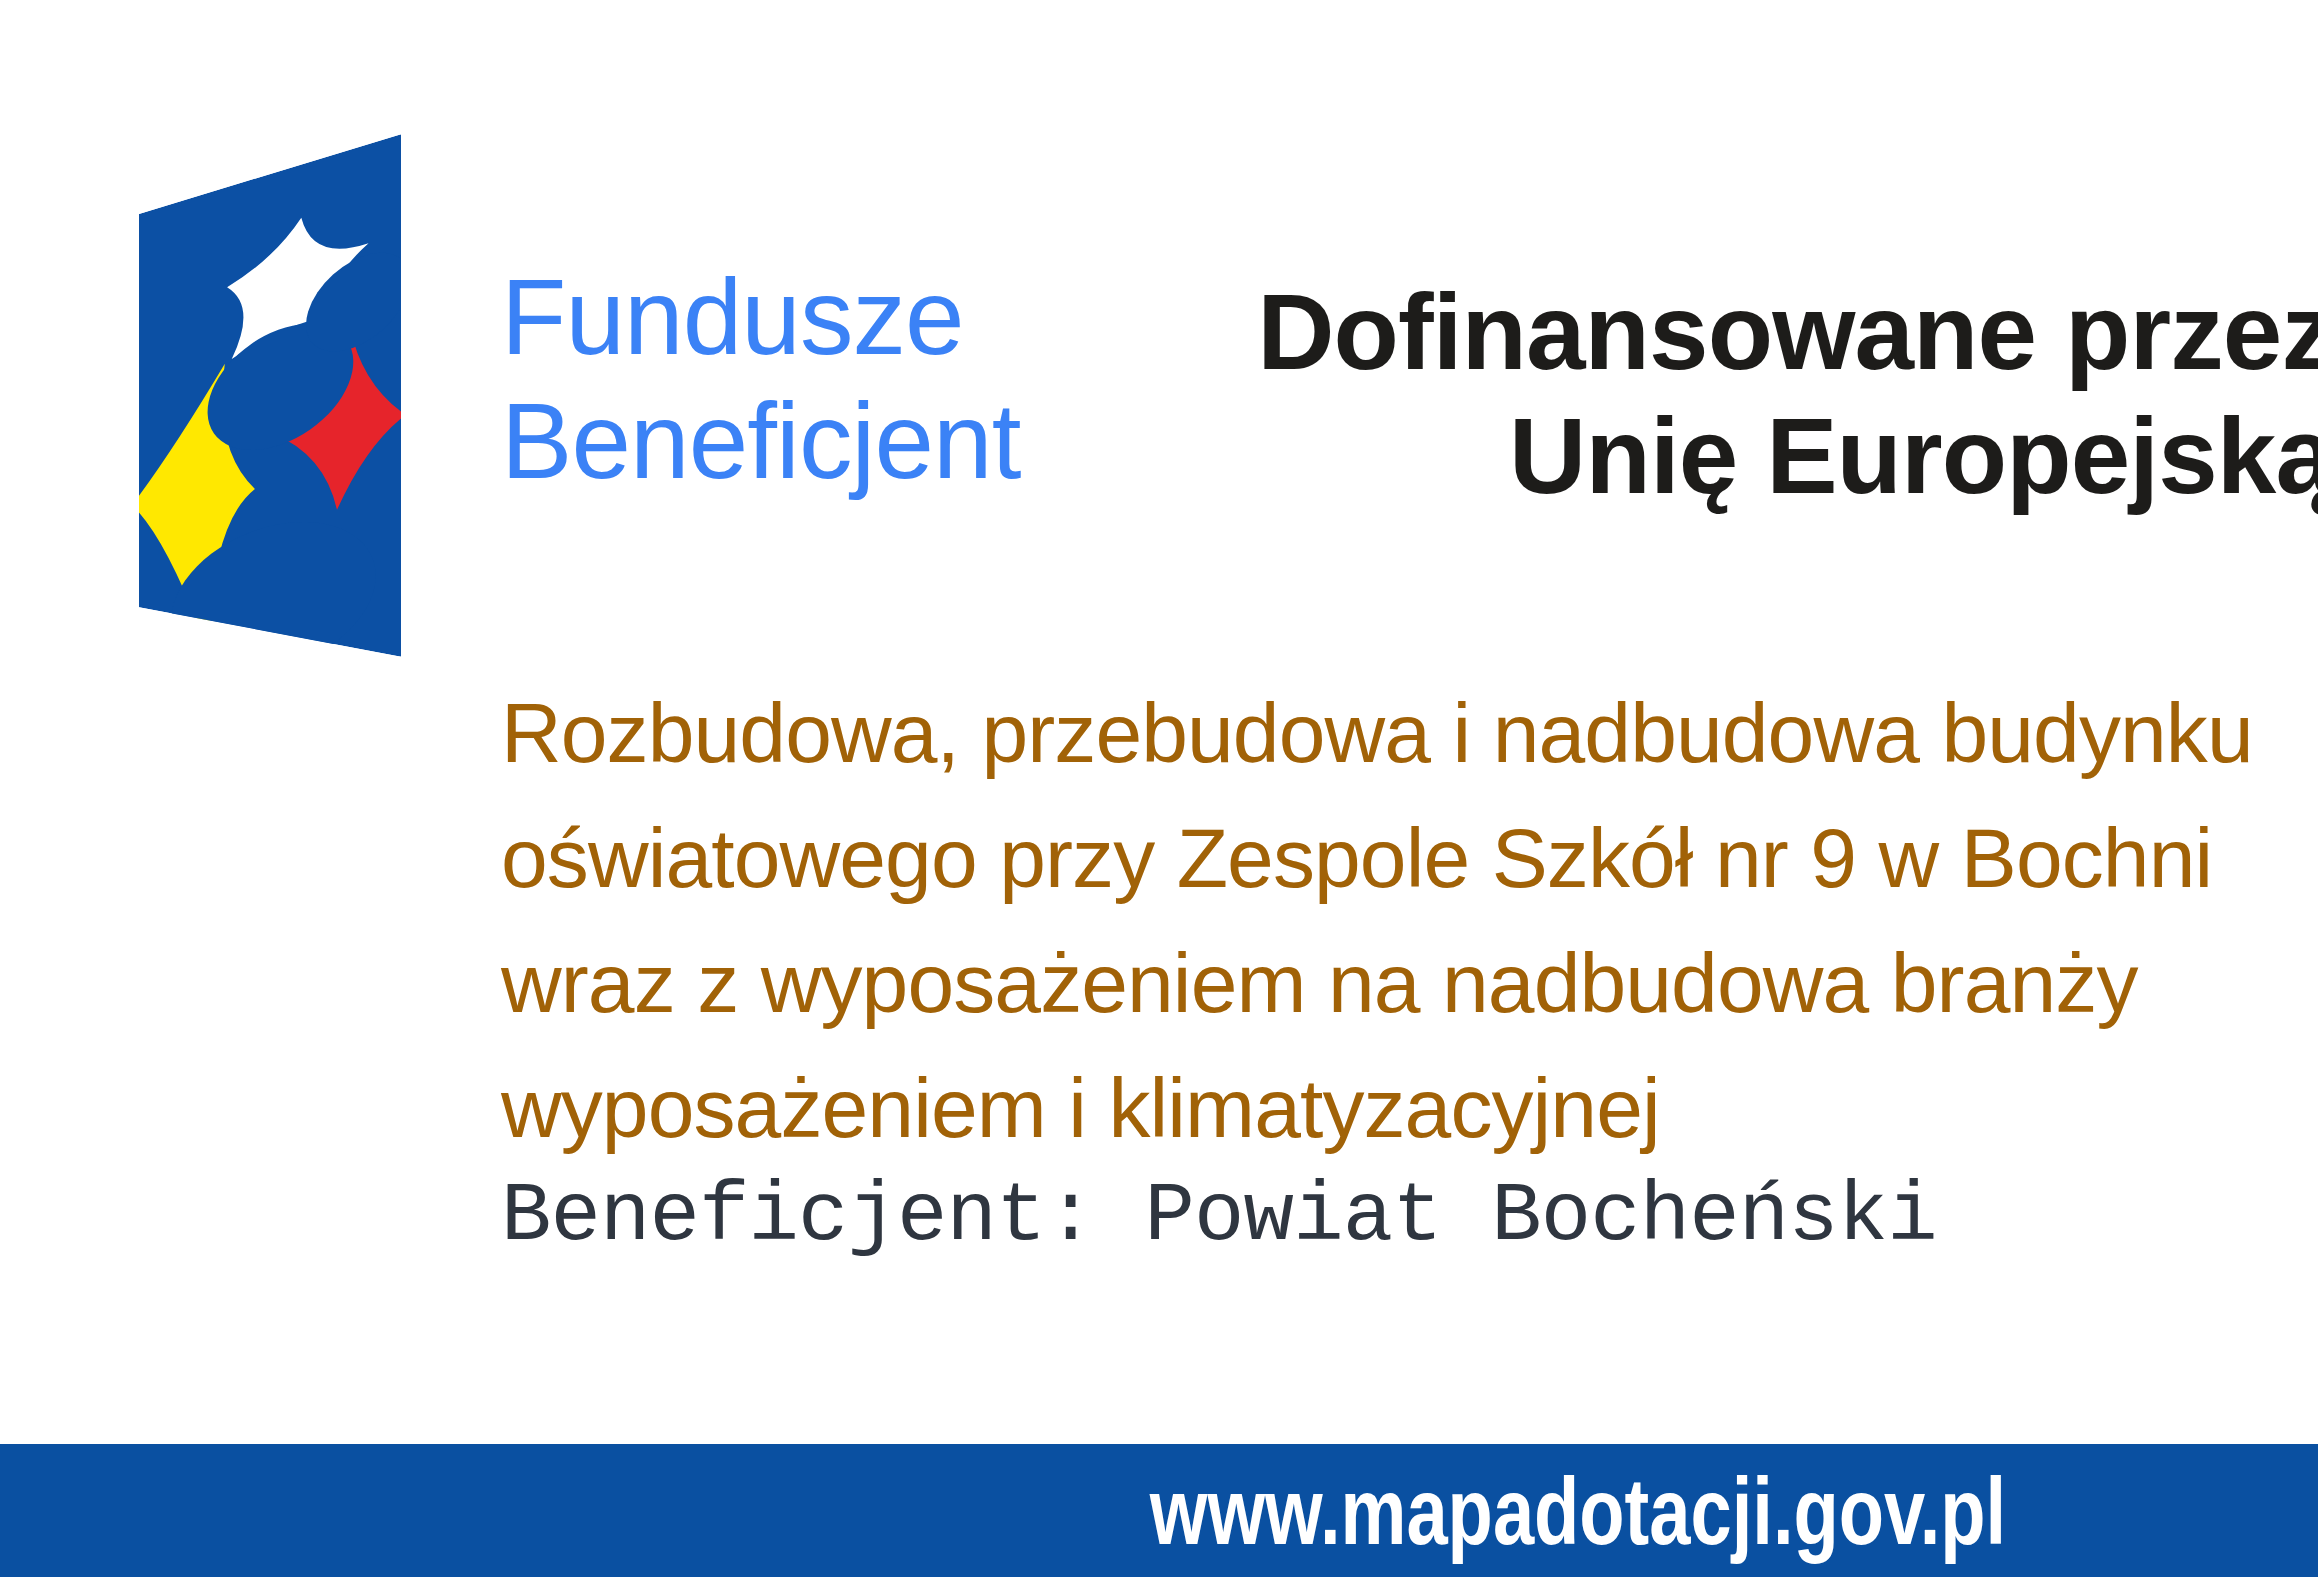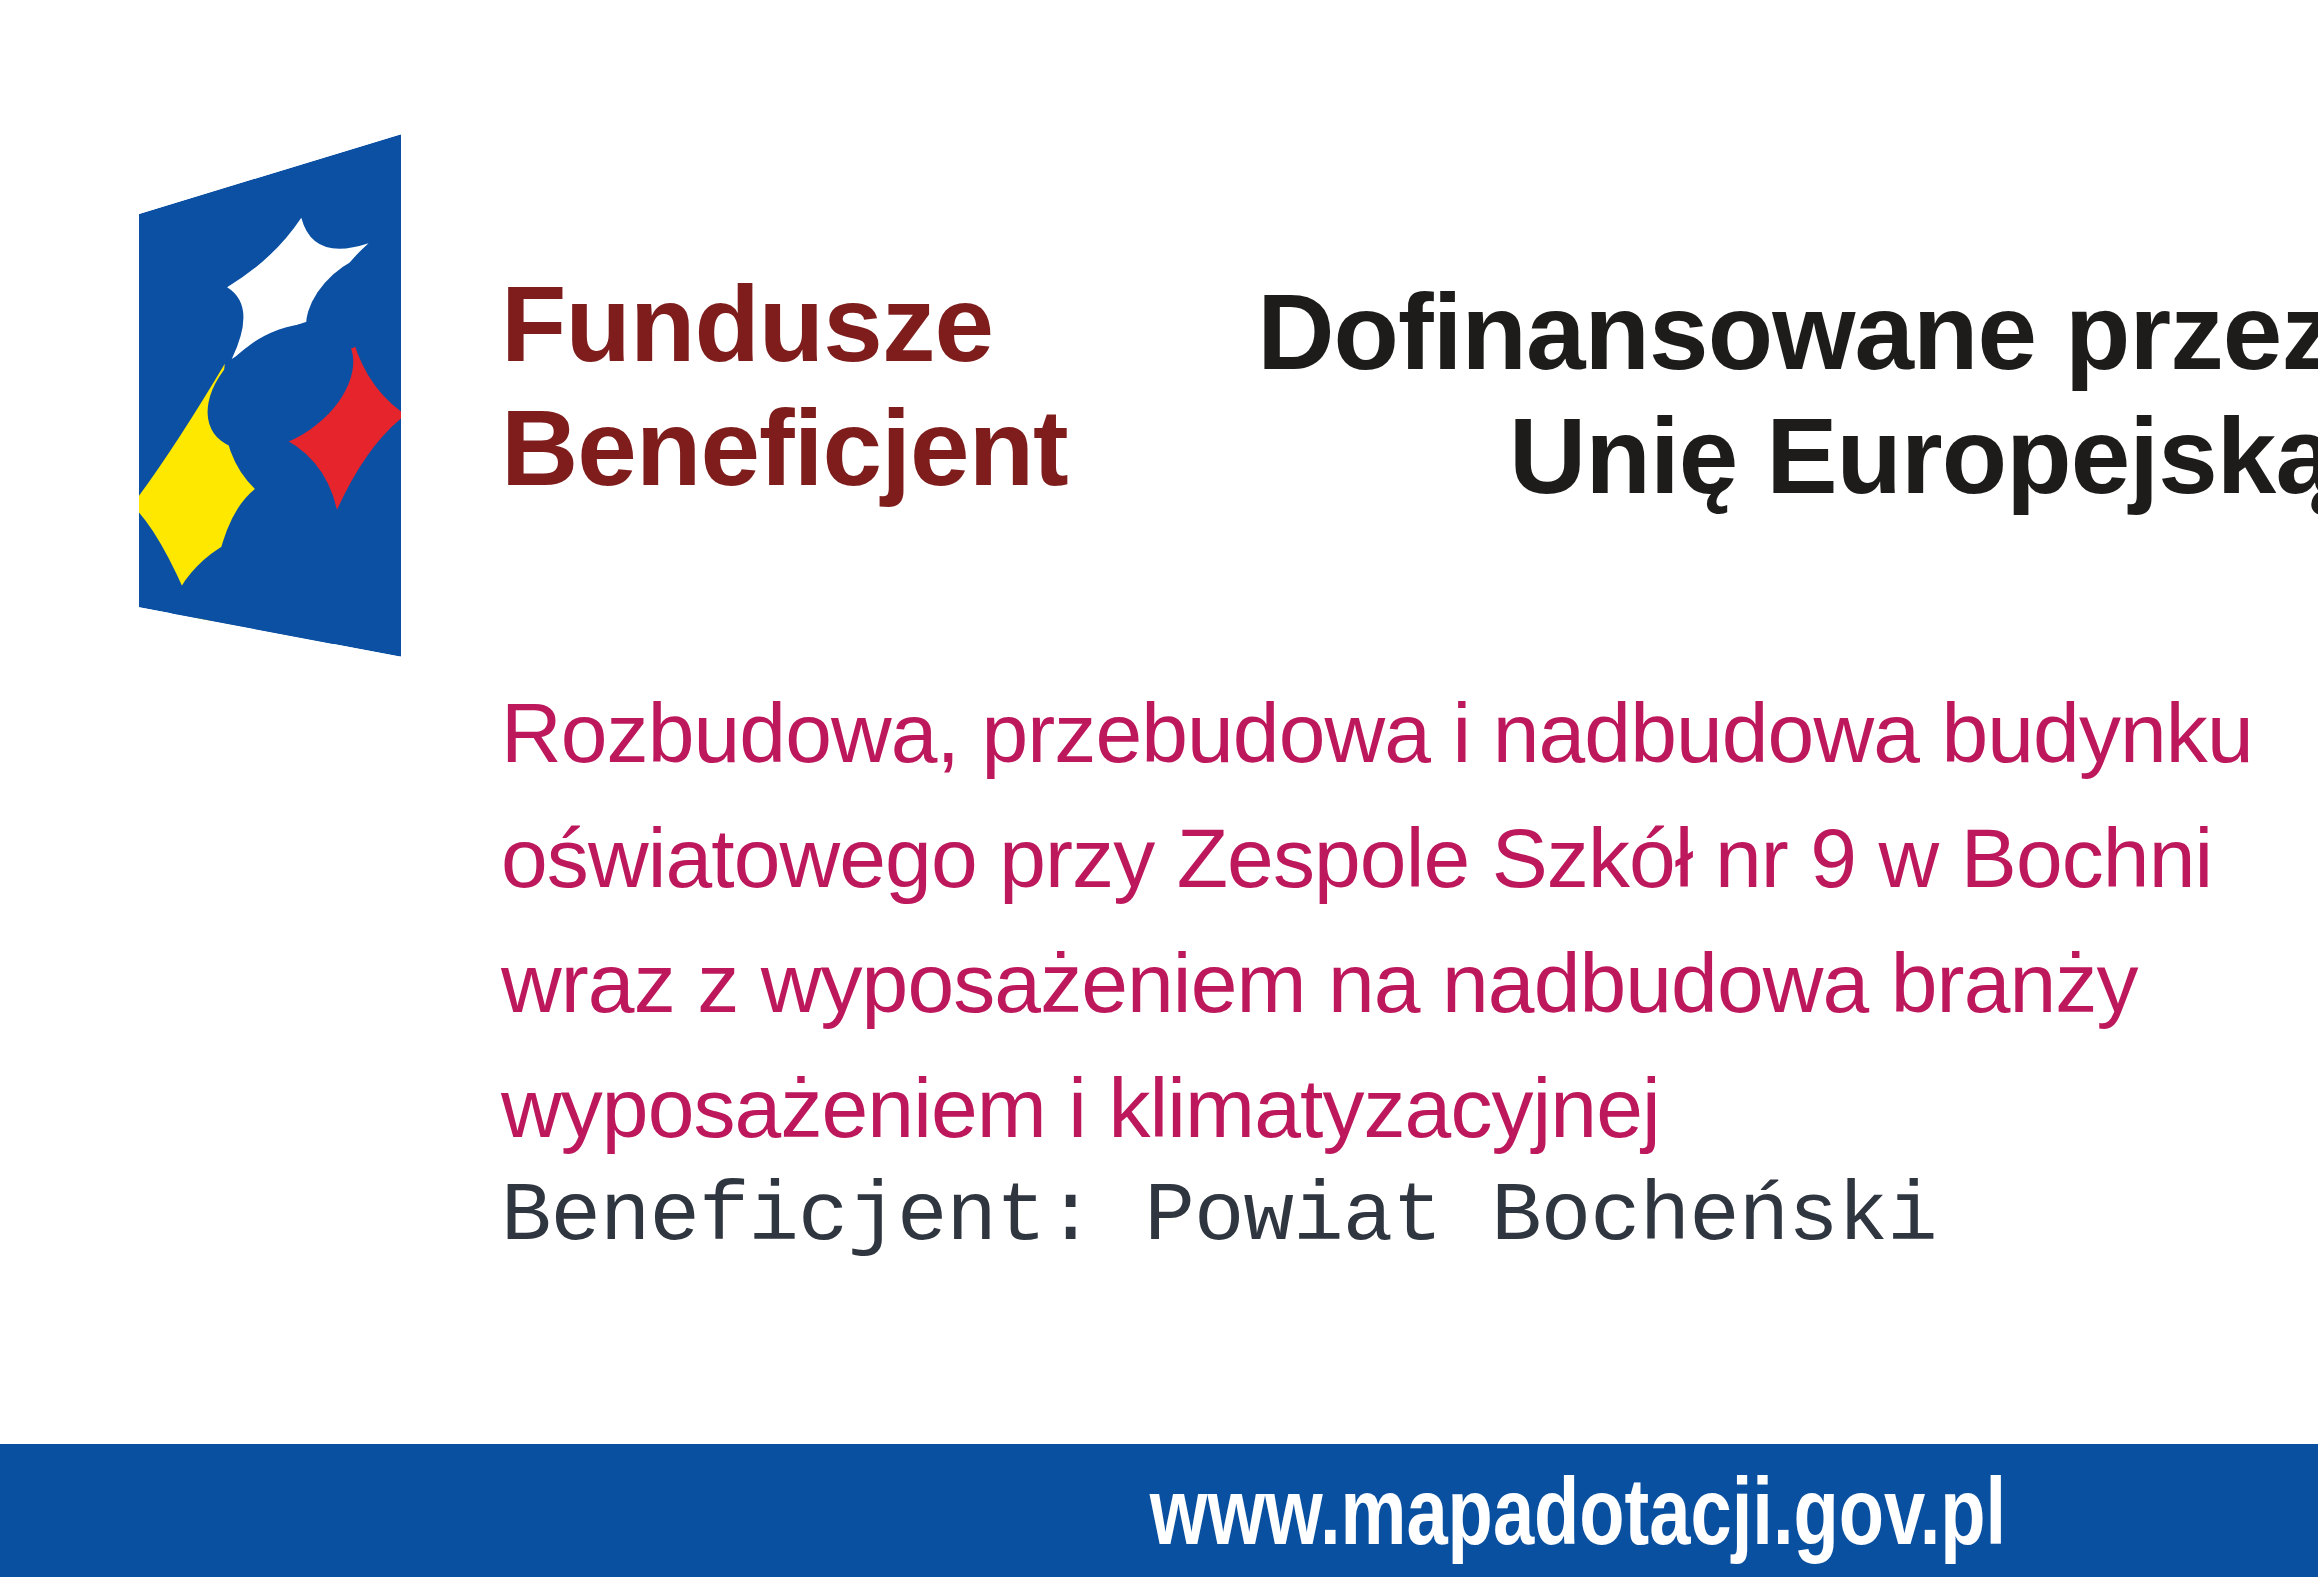--- a/index.html
+++ b/index.html
@@ -1,27 +1,27 @@
 <!DOCTYPE html>
 <html style="font-size:7.4px"><head>
 <meta charset="utf-8">
 <style>
   html,body{margin:0;padding:0;background:#ffffff;}
   .board{position:relative;width:3155px;height:1578px;background:#ffffff;overflow:hidden;
          font-family:"Liberation Sans", sans-serif;}
   .abs{position:absolute;}
 
   
-  .fe-wordmark{left:501px;top:262px;font-size:107px;font-weight:bold;line-height:124px;
-               color:#7f1d1d;letter-spacing:-0.9px;white-space:nowrap;}
+  .fe-wordmark{left:501px;top:255px;font-size:107px;font-weight:normal;line-height:124px;
+               color:#3b82f6;letter-spacing:-0.9px;white-space:nowrap;}
   .funding-note{left:1206px;top:270px;width:1128px;text-align:right;font-size:107px;
                 font-weight:bold;line-height:124px;color:#1D1C1A;letter-spacing:-0.9px;white-space:nowrap;}
 
   
-  .project-desc{left:501px;top:671px;font-size:84px;line-height:125px;color:#be185d;
+  .project-desc{left:501px;top:671px;font-size:84px;line-height:125px;color:#a16207;
                 letter-spacing:-0.9px;white-space:nowrap;}
   .beneficiary{left:501px;top:1154px;font-size:84px;line-height:125px;color:#2F3640;
                letter-spacing:-0.9px;white-space:nowrap;font-family:Liberation Mono, monospace;}
 
   
   .footer-bar{left:0;top:1444px;width:3155px;height:134px;background:#0A50A1;
               display:flex;align-items:center;justify-content:center;}
   .footer-bar span{display:inline-block;color:#ffffff;font-size:95px;font-weight:bold;
               transform:scaleX(0.78);transform-origin:center;white-space:nowrap;letter-spacing:0;}
 </style>

